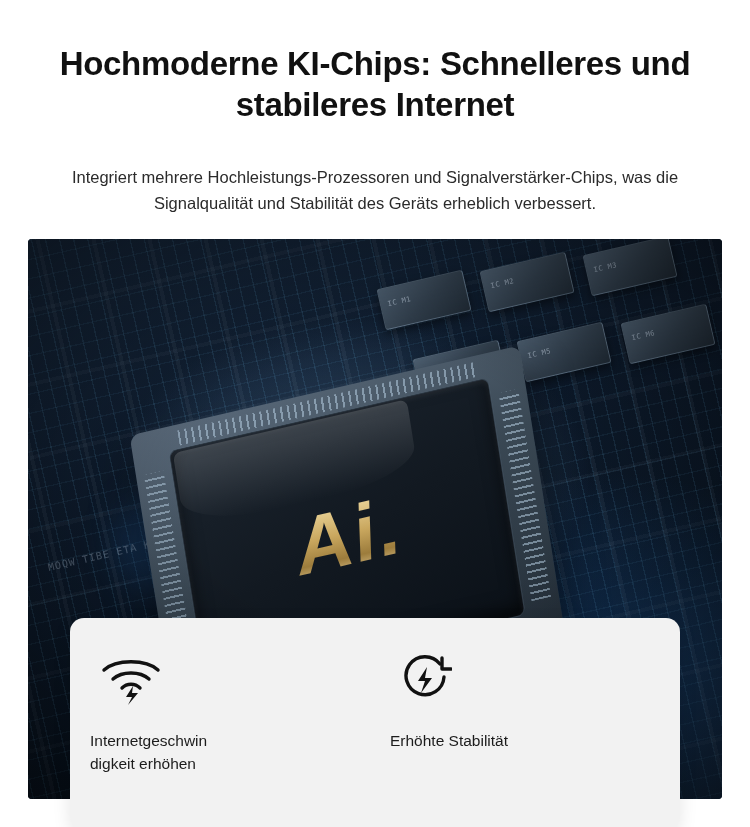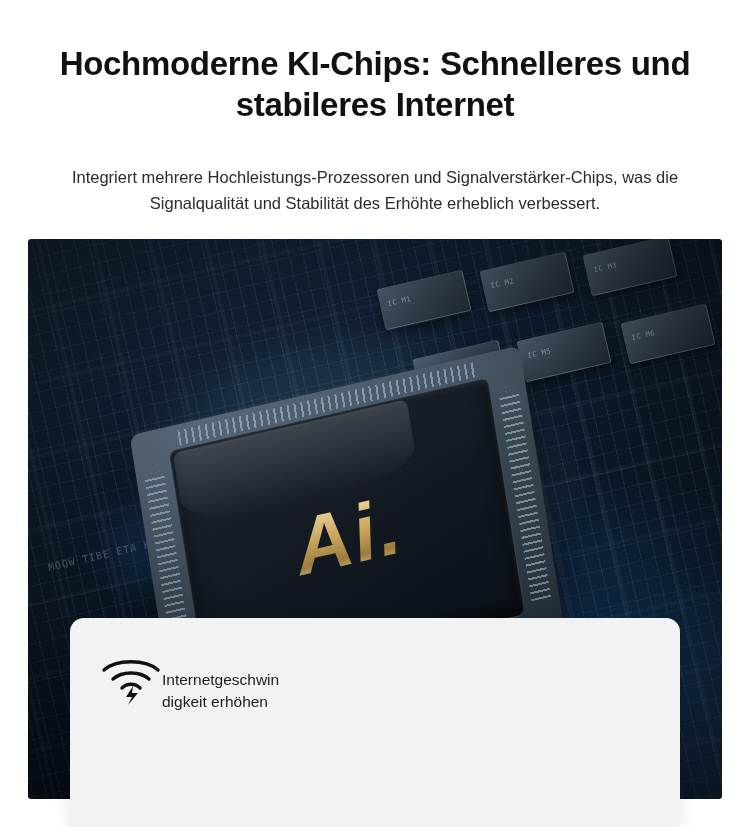--- a/index.html
+++ b/index.html
@@ -219,22 +219,22 @@
     border-radius: 14px;
     box-shadow: 0 6px 18px rgba(0,0,0,0.10);
     display: flex;
     align-items: flex-start;
     padding: 34px 0 0 0;
     box-sizing: border-box;
   }
   .feature {
     flex: 1;
     display: flex;
-    flex-direction: row;
-    align-items: center;
+    flex-direction: column;
+    align-items: flex-start;
     padding-left: 20px;
     box-sizing: border-box;
   }
   .feature:nth-child(1) { padding-left: 20px; }
   .feature:nth-child(2) { padding-left: 10px; }
   .feature:nth-child(3) { padding-left: 8px; }
 
   .feature-icon {
     height: 56px;
     display: flex;
@@ -252,21 +252,21 @@
 
   .wifi-svg { display: block; }
 </style>
 </head>
 <body>
 
 <div class="page">
 
   <h1 class="headline">Hochmoderne KI-Chips: Schnelleres und stabileres Internet</h1>
 
-  <p class="subtitle">Integriert mehrere Hochleistungs-Prozessoren und Signalverstärker-Chips, was die Signalqualität und Stabilität des Erhöhte erheblich verbessert.</p>
+  <p class="subtitle">Integriert mehrere Hochleistungs-Prozessoren und Signalverstärker-Chips, was die Signalqualität und Stabilität des Geräts erheblich verbessert.</p>
 
   <div class="hero">
     <div class="hero-bg"></div>
 
     <div class="glow glow-1"></div>
     <div class="glow glow-2"></div>
 
     <div class="mem mem-1">
         <span>IC M1</span>
       </div>
@@ -313,15 +313,25 @@
           <path d="M4 15 C16 4, 46 4, 58 15" stroke="#111" stroke-width="3.4" stroke-linecap="round" fill="none"></path>
           <path d="M13 24 C22 16, 40 16, 49 24" stroke="#111" stroke-width="3.4" stroke-linecap="round" fill="none"></path>
           <path d="M22 33 C27 28, 35 28, 40 33" stroke="#111" stroke-width="3.4" stroke-linecap="round" fill="none"></path>
           <path d="M33 31 L26 42 L32 42 L28 50 L38 38 L32 38 Z" fill="#111"></path>
         </svg>
       </div>
       <div class="feature-label">Internetgeschwin digkeit erhöhen</div>
     </div>
 
 
+    <div class="feature">
+      <div class="feature-icon">
+        <svg class="wifi-svg" width="52" height="50" viewBox="0 0 52 50" fill="none" xmlns="http://www.w3.org/2000/svg" aria-hidden="true">
+          <path d="M40 9 A19 19 0 1 0 44 22" stroke="#111" stroke-width="3.4" stroke-linecap="round" fill="none"></path>
+          <path d="M42 3 L42 14 M42 14 L51 14" stroke="#111" stroke-width="3.4" stroke-linecap="round" fill="none"></path>
+          <path d="M27 12 L18 26 L25 26 L21 38 L32 23 L25 23 Z" fill="#111"></path>
+        </svg>
+      </div>
+      <div class="feature-label">Erhöhte Stabilität</div>
+    </div>
 
   </div>
 </div>
 
 </body></html>

